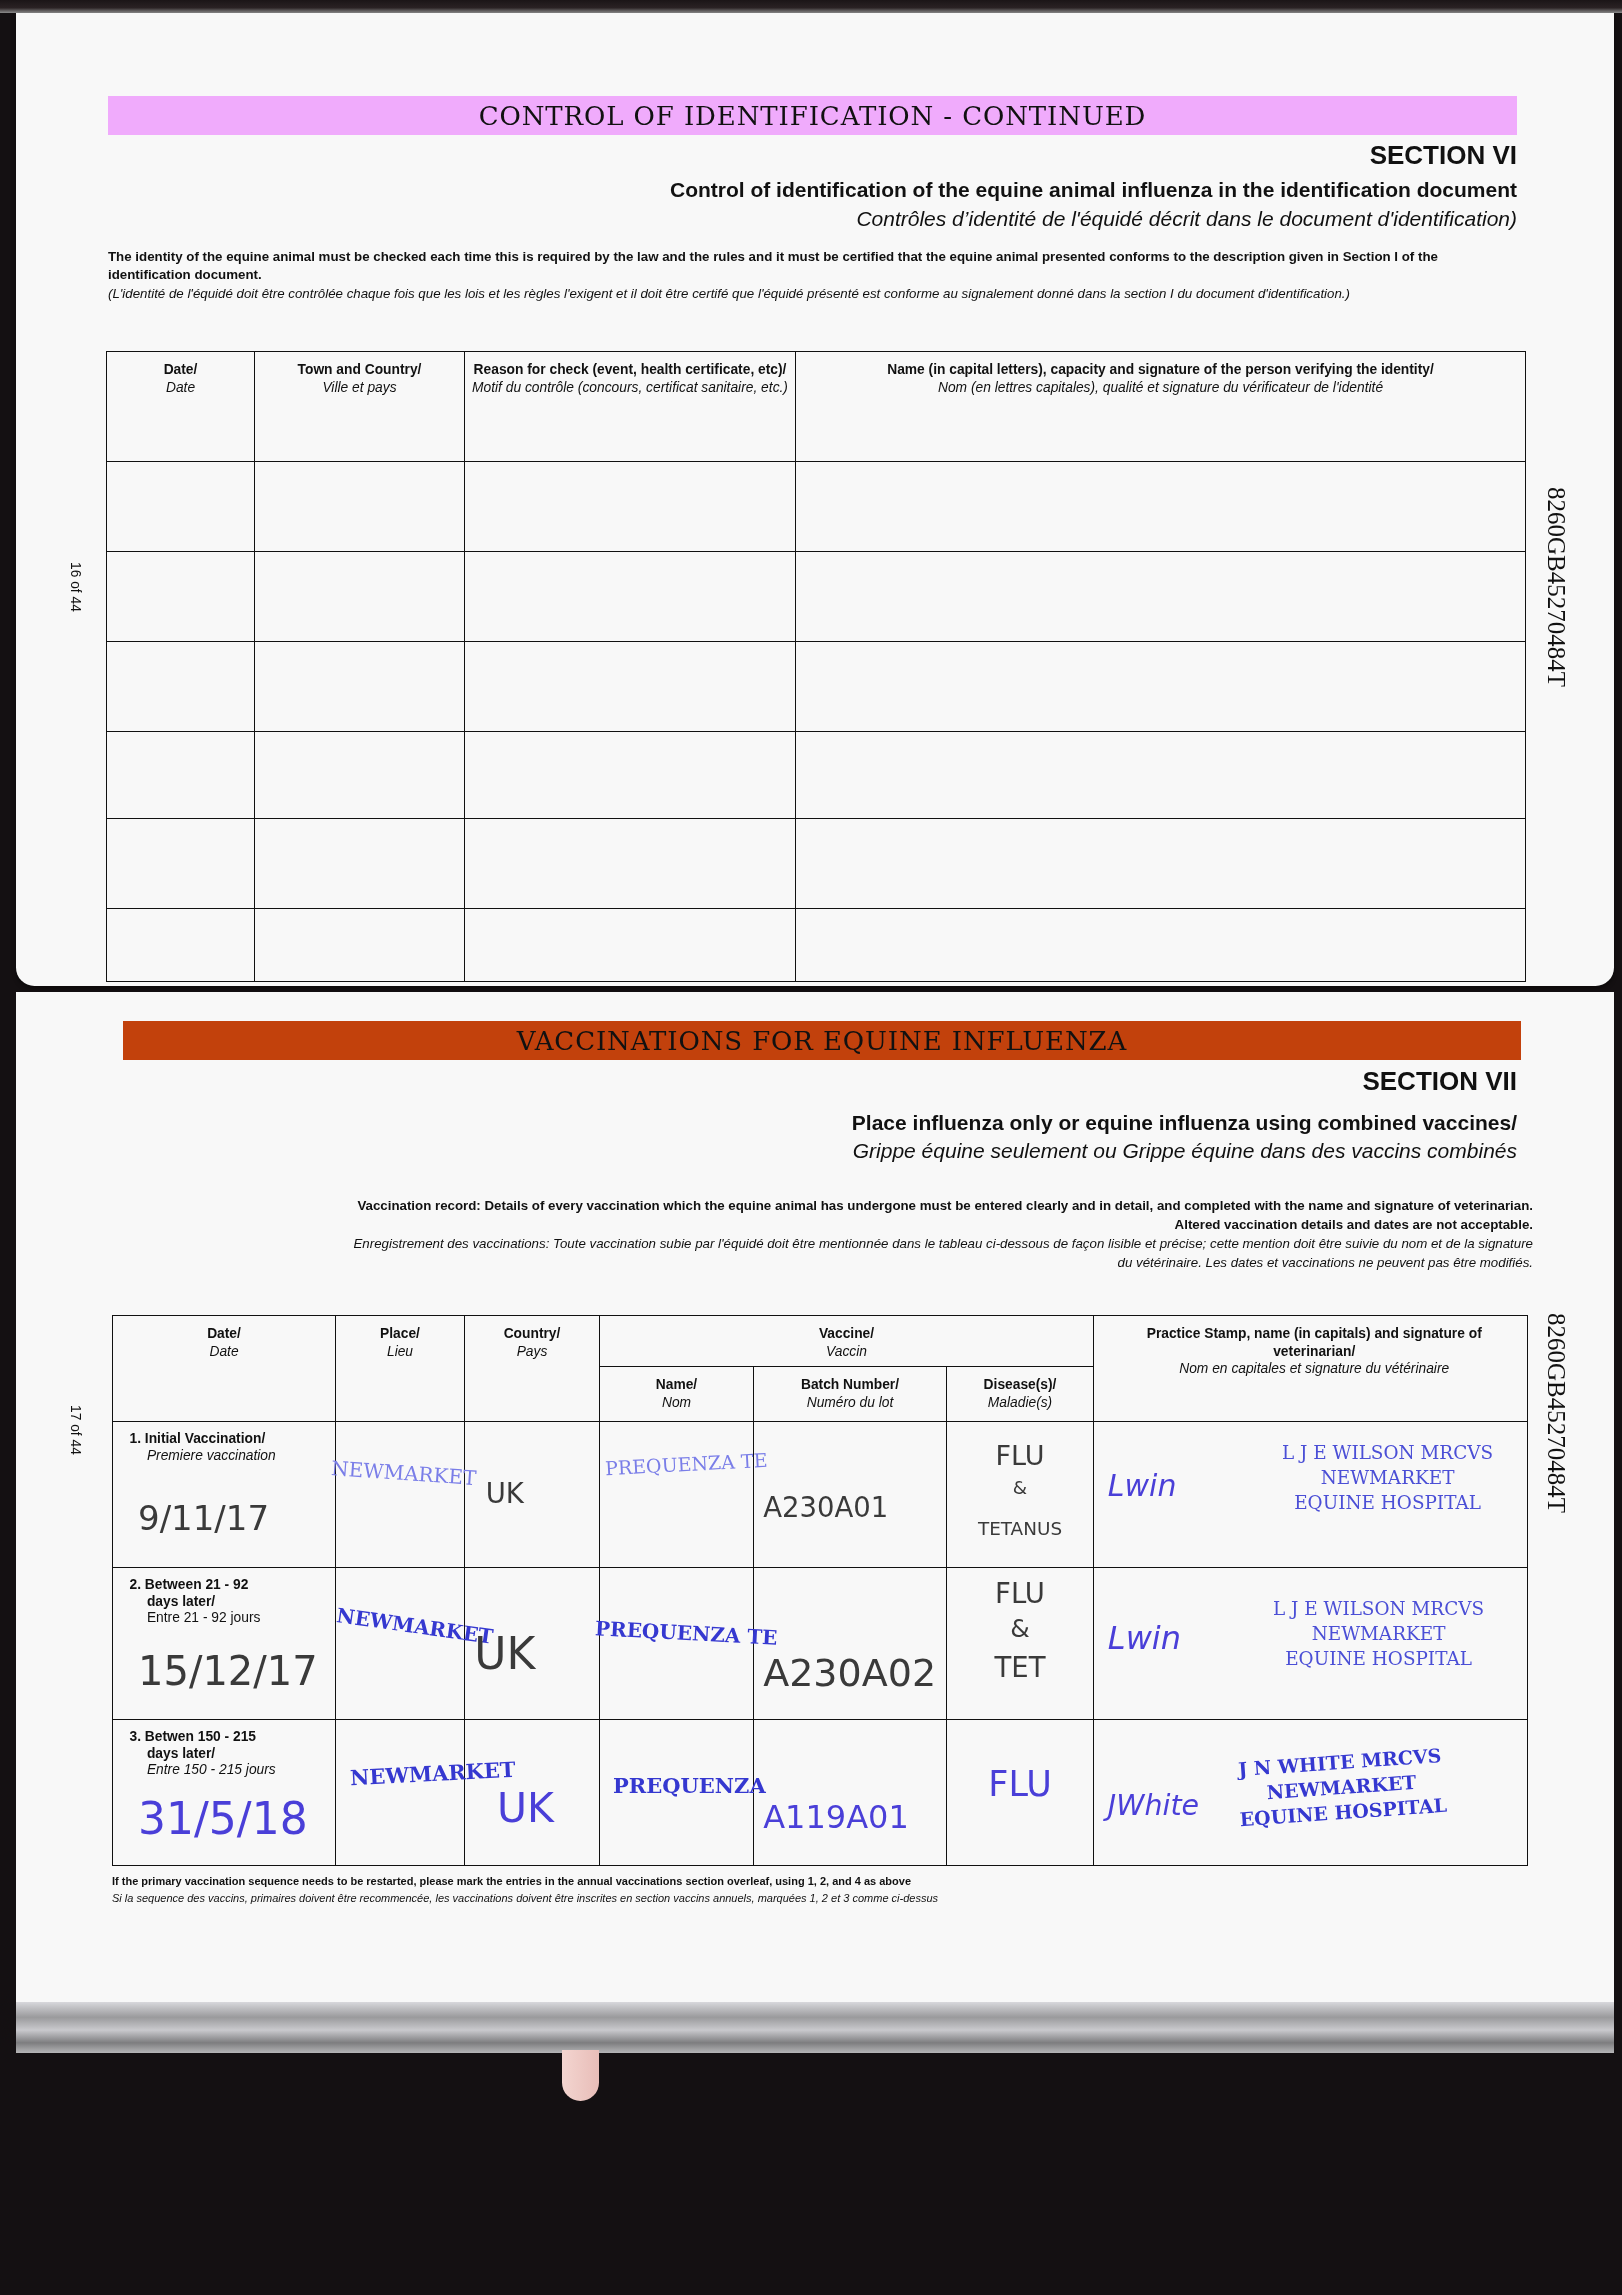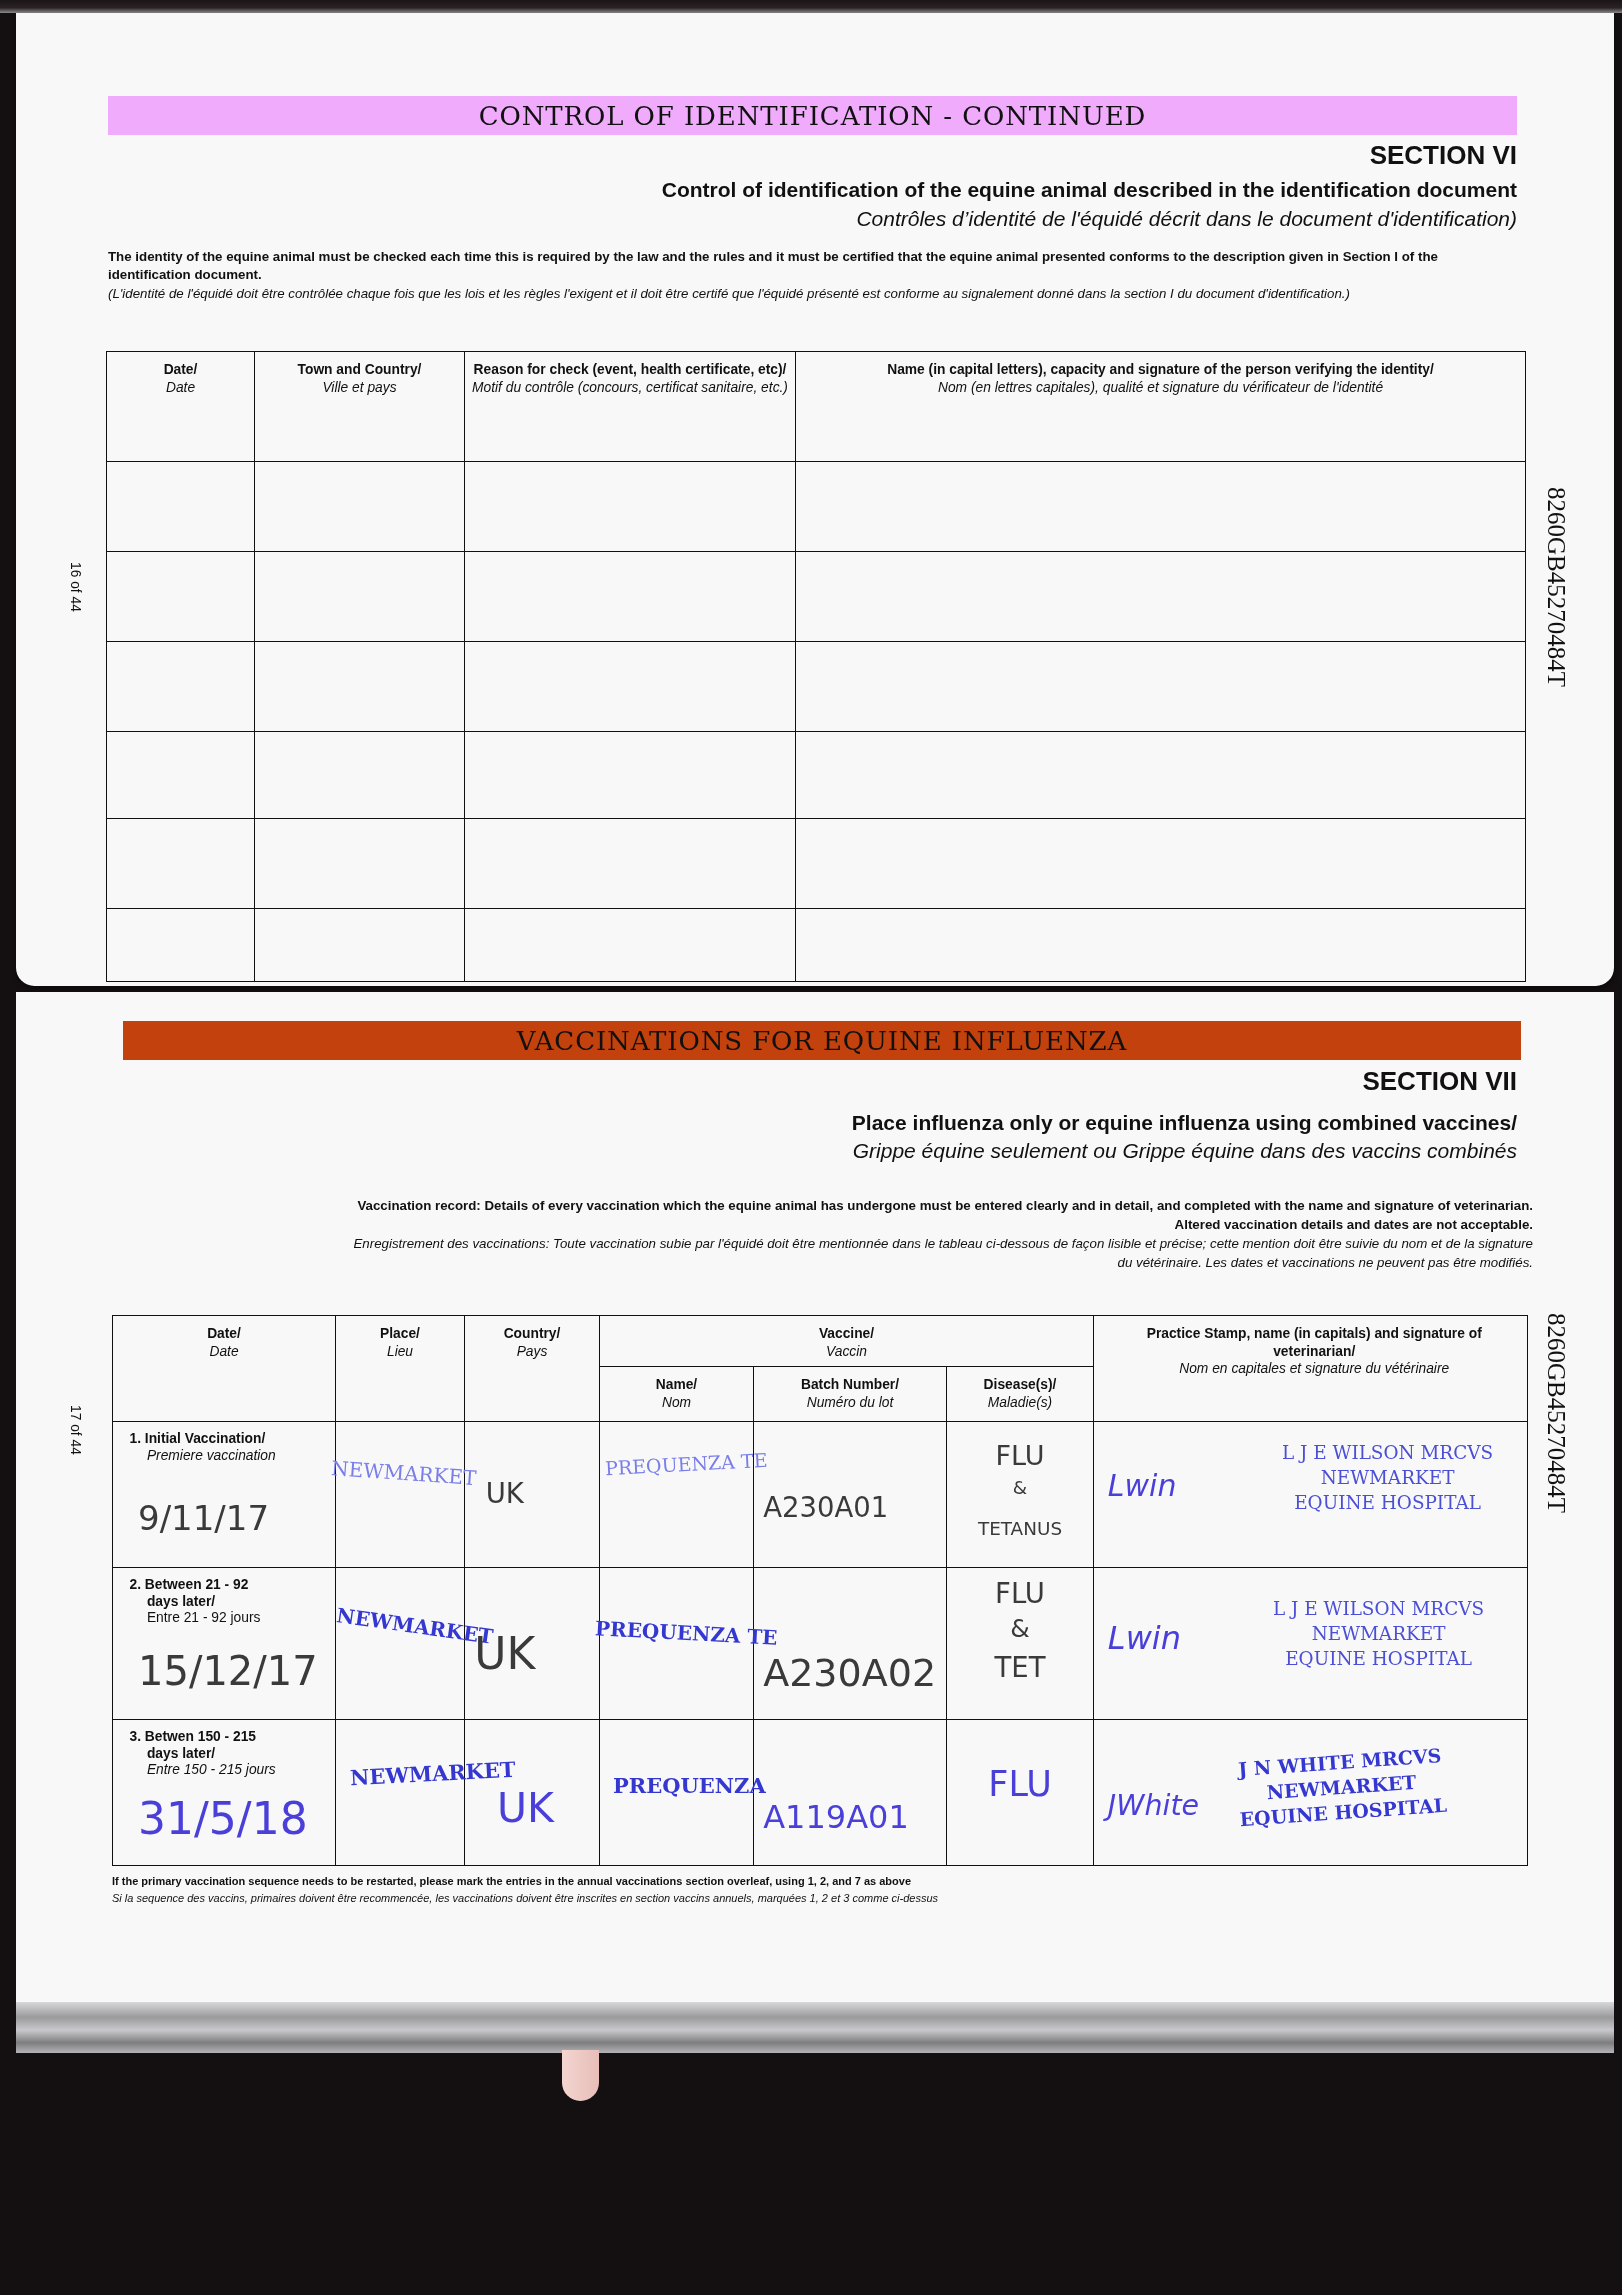--- a/index.html
+++ b/index.html
@@ -50,21 +50,21 @@
 <body>
 
 <div class="top-strip"></div>
 
 <div class="page page-top"></div>
 
 <div class="banner" style="top:96px;">
   <span>CONTROL OF IDENTIFICATION - CONTINUED</span>
 </div>
 <div class="center section-title" style="top:140px;">SECTION VI</div>
-<div class="center subtitle-en" style="top:178px;">Control of identification of the equine animal described in the identification document</div>
+<div class="center subtitle-en" style="top:178px;">Control of identification of the equine animal influenza in the identification document</div>
 <div class="center subtitle-fr" style="top:207px;">Contrôles d’identité de l'équidé décrit dans le document d'identification)</div>
 <div class="intro" style="top:248px;">
   <div class="en">The identity of the equine animal must be checked each time this is required by the law and the rules and it must be certified that the equine animal presented conforms to the description given in Section I of the identification document.</div>
   <div class="fr">(L'identité de l'équidé doit être contrôlée chaque fois que les lois et les règles l'exigent et il doit être certifé que l'équidé présenté est conforme au signalement donné dans la section I du document d'identification.)</div>
 </div>
 
 <div class="side" style="left:83px; top:562px;">16 of 44</div>
 <div class="side side-id" style="left:1570px; top:487px;">8260GB45270484T</div>
 
 <table style="left:106px; top:351px; width:1419px;">
@@ -341,19 +341,19 @@
         <div>NEWMARKET</div>
         <div>EQUINE HOSPITAL</div>
       </div>
     </div>
         </td>
   </tr>
 </tbody>
   </table>
 
 <div class="footnote">
-  <div class="en">If the primary vaccination sequence needs to be restarted, please mark the entries in the annual vaccinations section overleaf, using 1, 2, and 7 as above</div>
+  <div class="en">If the primary vaccination sequence needs to be restarted, please mark the entries in the annual vaccinations section overleaf, using 1, 2, and 4 as above</div>
   <div class="fr">Si la sequence des vaccins, primaires doivent être recommencée, les vaccinations doivent être inscrites en section vaccins annuels, marquées 1, 2 et 3 comme ci-dessus</div>
 </div>
 
 <div class="binding"></div>
 <div class="finger"></div>
 
 
 </body></html>

